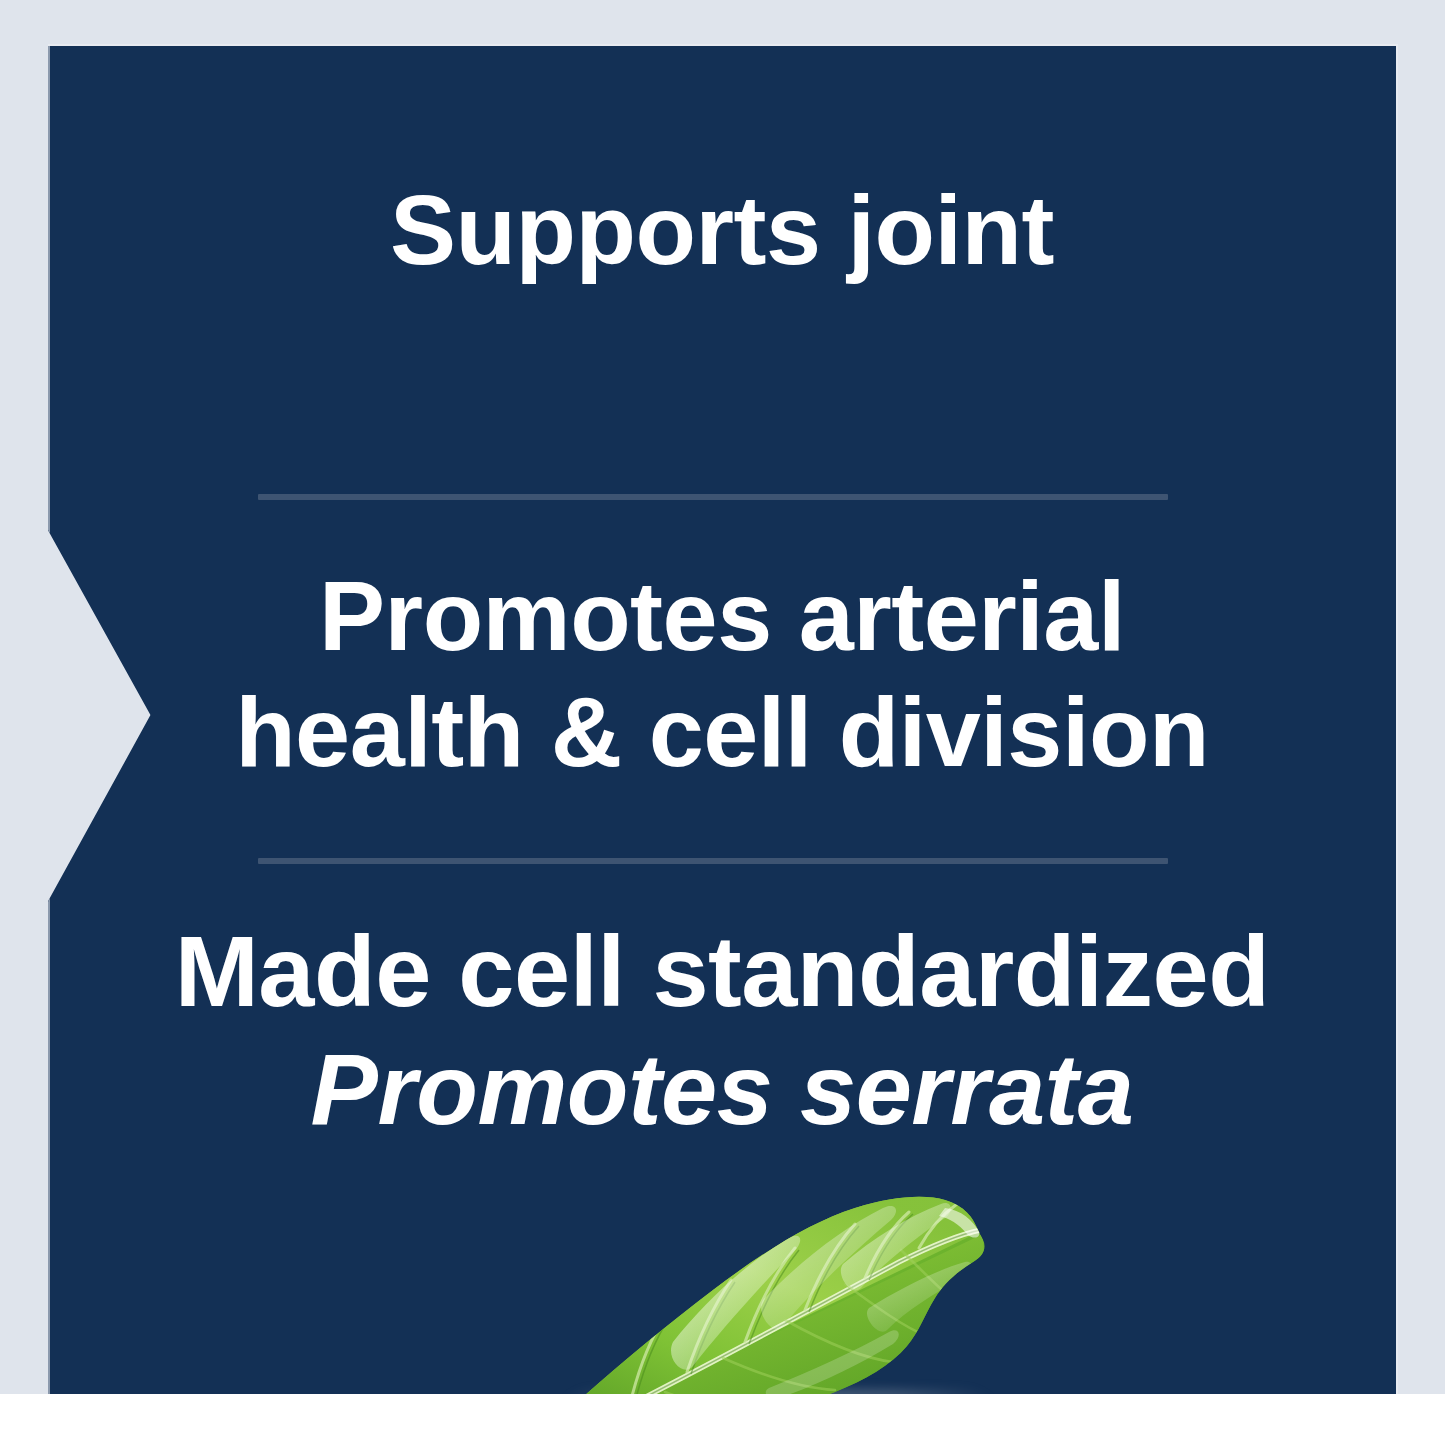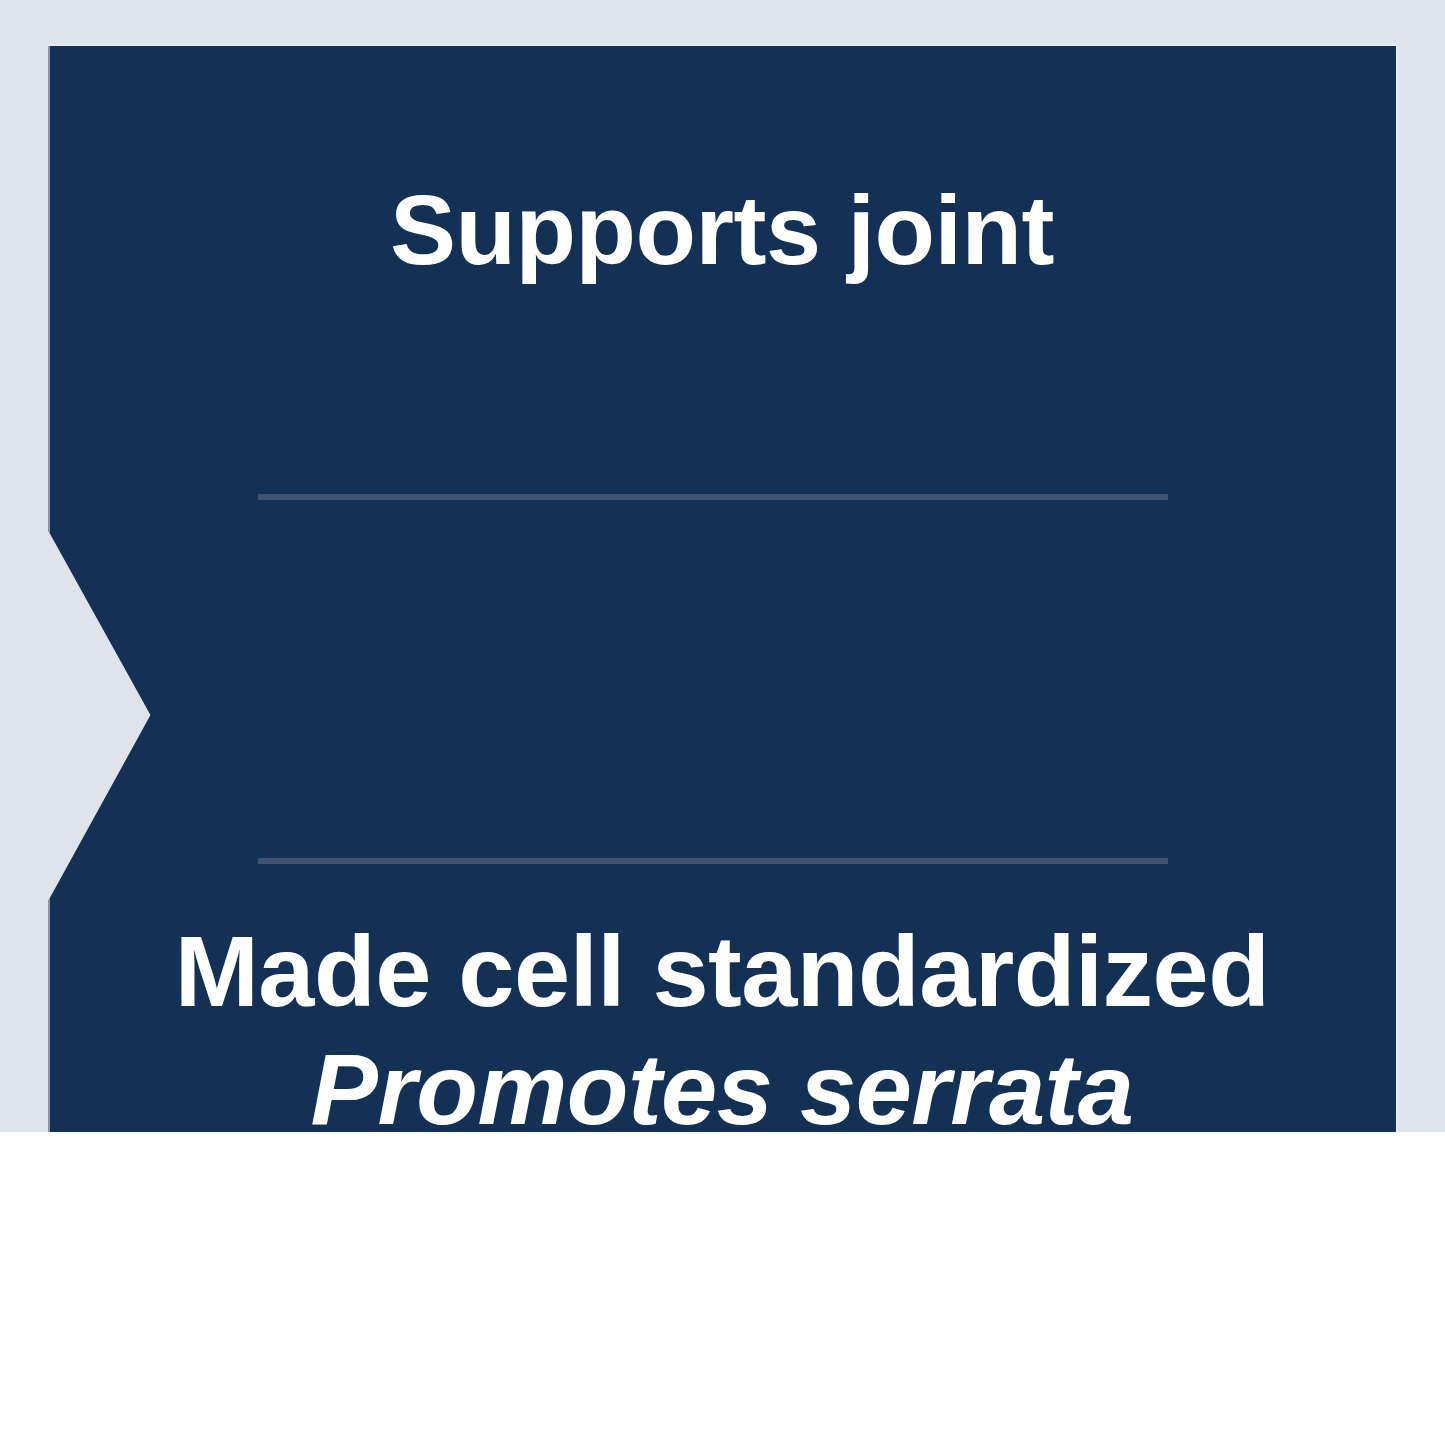--- a/index.html
+++ b/index.html
@@ -4,21 +4,21 @@
 <title>Supplement Benefits Panel</title>
 <style>
   html, body {
     margin: 0;
     padding: 0;
     background: #ffffff;
   }
   #stage {
     position: relative;
     width: 1445px;
-    height: 1132px;
+    height: 1394px;
     background: #dfe4ec;
     overflow: hidden;
     font-family: "Liberation Sans", sans-serif;
   }
 
   
   #panel {
     position: absolute;
     left: 48px;
     top: 46px;
@@ -137,20 +137,24 @@
   <div id="panel-hairline"></div>
 
   <div id="content">
 
     <div class="claim" id="claim-1">
       <span>Supports joint</span>
     </div>
 
     <div class="divider" id="divider-1"></div>
 
+    <div class="claim" id="claim-2">
+      <span>Promotes arterial</span>
+      <span>health &amp; cell division</span>
+    </div>
 
     <div class="divider" id="divider-2"></div>
 
     <div class="claim" id="claim-3">
       <span>Made cell standardized</span>
       <span class="italic">Promotes serrata</span>
     </div>
 
   </div>
 

